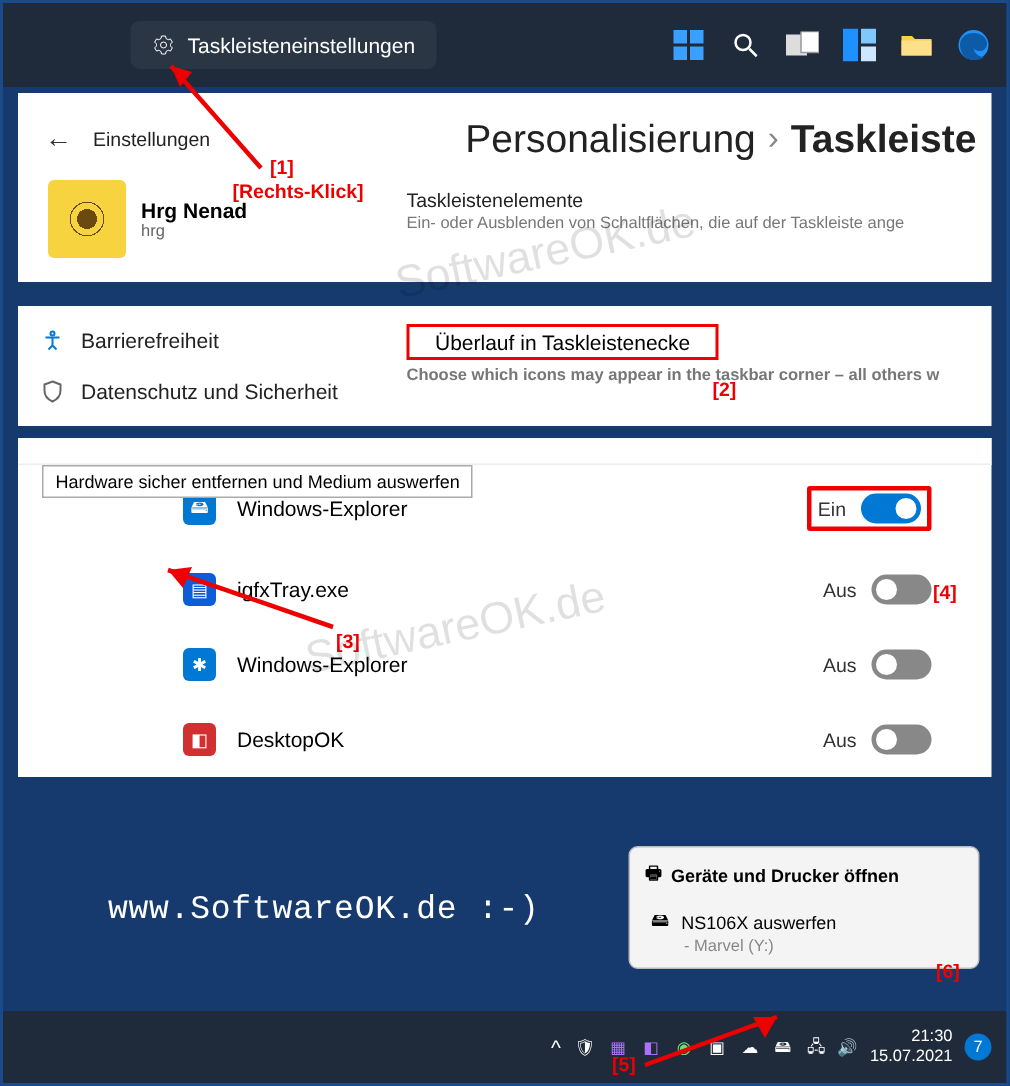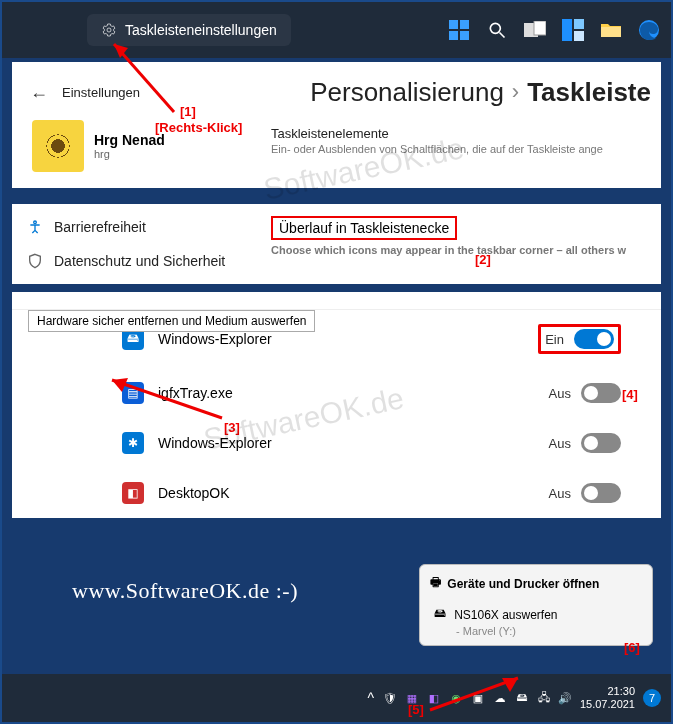--- a/index.html
+++ b/index.html
@@ -26,21 +26,21 @@
 .avatar-inner { width:34px; height:34px; border-radius:50%; background:radial-gradient(circle at 50% 50%, #6b4a10 0 28%, #f7d43f 28% 45%, #6b4a10 45% 48%, #f7d43f 48% 100%); }
 .user-name { font-weight:600; font-size:14px; }
 .user-sub { font-size:11px; color:#666; }
 .section-head { font-size:13px; color:#222; padding:10px 0 2px; }
 .section-desc { font-size:11px; color:#777; }
 .right-col { margin-left:auto; width:380px; }
 
 .nav-row { display:flex; align-items:center; gap:10px; padding:8px 4px; font-size:14px; color:#222; cursor:pointer; }
 .nav-icon { width:18px; height:18px; display:flex; align-items:center; justify-content:center; }
 
-.overflow-box { border:2px solid #e00; padding:2px 6px; display:inline-block; font-size:14px; }
+.overflow-box { border:2px solid #e00; padding:2px 17px; display:inline-block; font-size:14px; }
 
 
 .toggle-strip { background:#fff; margin:8px 10px 0; position:relative; }
 .tooltip { position:absolute; left:16px; top:18px; background:#fff; border:1px solid #aaa; padding:3px 8px; font-size:12px; z-index:5; }
 .toggle-row { display:flex; align-items:center; padding:14px 40px 14px 110px; font-size:14px; position:relative; }
 .app-icon { width:22px; height:22px; border-radius:4px; margin-right:14px; display:flex; align-items:center; justify-content:center; font-size:12px; color:#fff; }
 .toggle-ctrl { margin-left:auto; display:flex; align-items:center; gap:10px; }
 .toggle-ctrl .lbl { font-size:13px; color:#333; }
 .switch { width:40px; height:20px; border-radius:10px; background:#888; position:relative; cursor:pointer; }
 .switch::after { content:""; width:14px; height:14px; background:#fff; border-radius:50%; position:absolute; top:3px; left:3px; }
@@ -52,21 +52,21 @@
 .flyout { position:absolute; right:18px; bottom:76px; width:234px; background:#f4f4f4; border:1px solid #bbb; border-radius:6px; padding:8px 10px; font-size:12px; }
 .flyout-title { font-weight:600; display:flex; align-items:center; gap:6px; padding-bottom:6px; }
 .flyout-item { display:flex; align-items:center; gap:8px; padding:4px 0 0 4px; }
 .flyout-sub { color:#888; font-size:11px; padding-left:26px; }
 
 .taskbar { position:absolute; bottom:0; left:0; right:0; height:48px; background:#1f2b3a; display:flex; align-items:center; justify-content:flex-end; padding:0 10px; gap:8px; color:#fff; font-size:11px; }
 .tray-icons { display:flex; gap:6px; align-items:center; }
 .tray-icons span { width:16px; height:16px; display:flex; align-items:center; justify-content:center; }
 .clock { text-align:right; line-height:1.2; }
 
-.watermark { position:absolute; left:0; bottom:46px; height:110px; width:100%; color:#fff; font-size:22px; display:flex; align-items:flex-start; padding:12px 0 0 70px; letter-spacing:.5px; font-family:Liberation Serif, serif; }
+.watermark { position:absolute; left:0; bottom:30px; height:110px; width:100%; color:#fff; font-size:22px; display:flex; align-items:flex-start; padding:12px 0 0 70px; letter-spacing:.5px; font-family:Liberation Mono, monospace; }
 .annot { position:absolute; color:#e00; font-weight:700; font-size:13px; }
 .arrow { position:absolute; pointer-events:none; }
 .arrow line { stroke:#e00; stroke-width:3; }
 .arrow polygon { fill:#e00; }
 .wm-diag { position:absolute; color:rgba(0,0,0,.12); font-size:30px; transform:rotate(-12deg); pointer-events:none; font-weight:500; }
 </style>
 </head>
 <body>
 
 <div class="top-bar">

